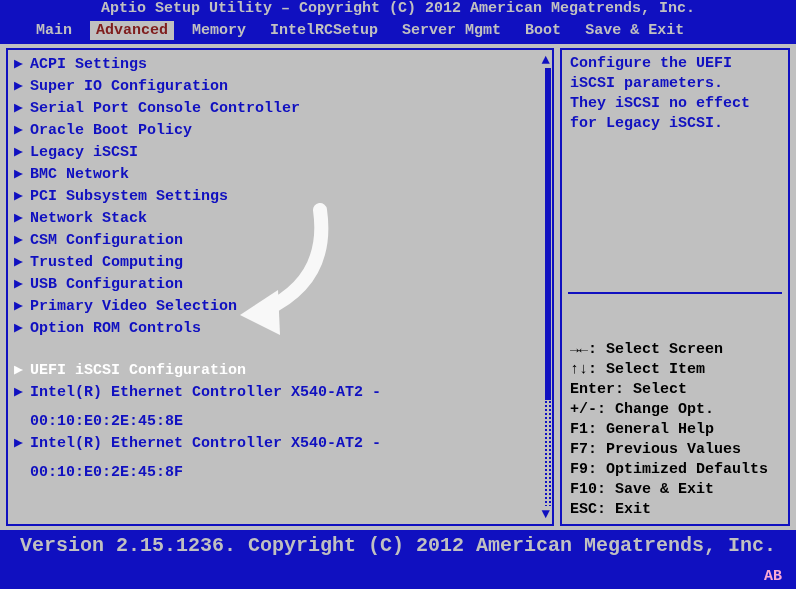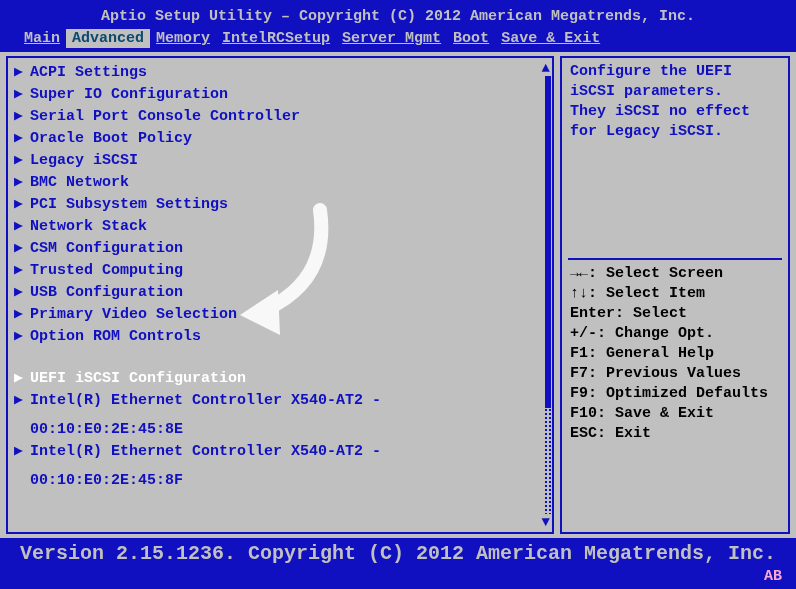--- a/index.html
+++ b/index.html
@@ -10,56 +10,55 @@
     font-family: "Courier New", monospace;
     font-size: 15px;
     font-weight: bold;
     overflow: hidden;
     position: relative;
   }
   .header {
     background: #1010c0;
     color: #c0c0c0;
     text-align: center;
-    padding: 8px 0 2px 0;
+    padding: 0 0 2px 0;
     font-size: 15px;
   }
   .menubar {
     background: #1010c0;
     color: #c0c0c0;
     padding: 2px 0 4px 0;
     display: flex;
-    gap: 0;
+    gap: 12px;
     font-size: 15px;
-    text-decoration: underline;
   }
   .menubar .spacer { width: 18px; }
   .menutab {
     padding: 1px 6px;
     color: #c0c0c0;
     cursor: pointer;
   }
   .menutab.active {
     background: #c0c0c0;
-    color: #0c4a6e;
+    color: #7f1d1d;
   }
   .workarea {
     display: flex;
     background: #c0c0c0;
     height: 486px;
     padding: 4px 6px;
     gap: 6px;
   }
   .panel {
     border: 2px solid #1010c0;
     position: relative;
     overflow: hidden;
   }
   .panel.left { flex: 0 0 548px; }
-  .panel.right { flex: 1 1 auto; display:flex; flex-direction:column; }
+  .panel.right { flex: 1 1 auto; display:flex; flex-direction:column;justify-content:space-between; }
   .menu-list {
     padding: 4px 0;
     color: #1010c0;
   }
   .menu-item {
     display: flex;
     align-items: center;
     padding: 1px 6px;
     line-height: 20px;
     cursor: pointer;

